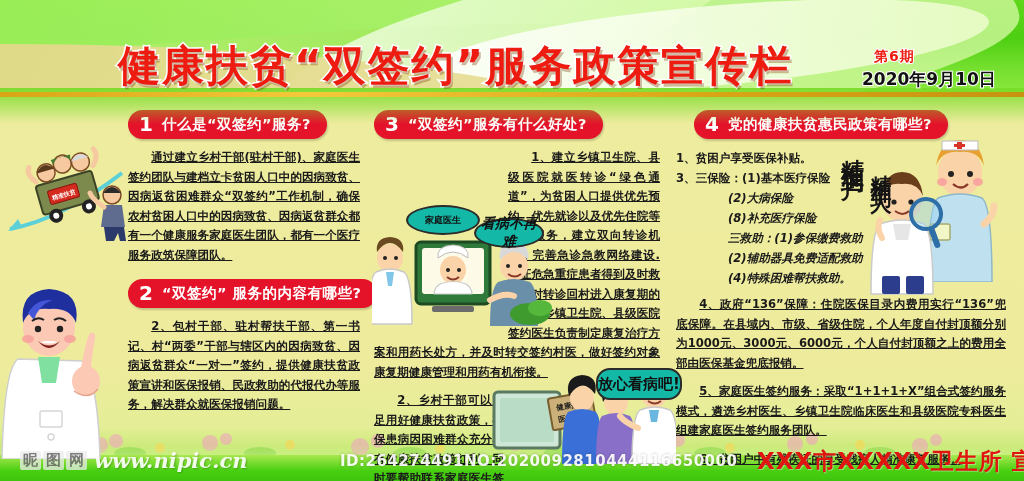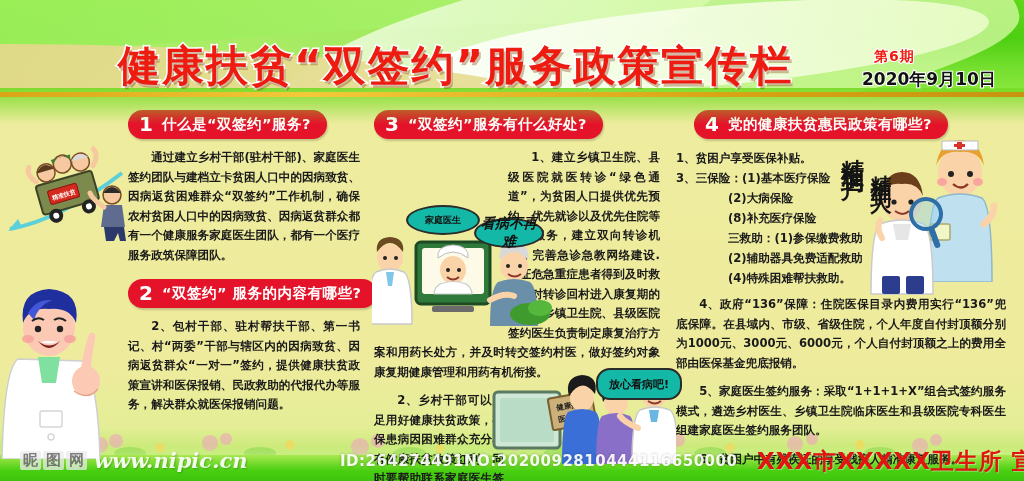--- a/index.html
+++ b/index.html
@@ -102,29 +102,29 @@
     box-shadow:1px 2px 2px rgba(0,0,0,.18);
     white-space:nowrap;
   }
   .sec-num{font-size:20px;font-weight:bold;line-height:1;}
   .sec-title{font-size:14.5px;font-weight:bold;line-height:1;letter-spacing:.5px;}
 
   .para{
     color:#1a1a1a;font-weight:bold;
     font-size:11.6px;line-height:19.5px;
     text-align:justify;text-justify:inter-ideograph;
-    margin:9px 0 0 0;text-indent:2em;
+    margin:9px 0 0 0;text-indent:2em;text-decoration:underline;
   }
   .para.tight{margin-top:7px;}
 
   .lst{margin:9px 0 0 0;padding:0;list-style:none;}
   .lst li{
     color:#1a1a1a;font-weight:bold;font-size:11.6px;line-height:20px;
   }
-  .lst li.ind1{padding-left:52px;}
+  .lst li.ind1{padding-left:52px;font-style:italic;}
 
   
   .art-float-l{float:left;width:128px;height:96px;shape-outside:margin-box;margin:0 6px 2px 0;}
   .art-float-r{float:right;width:150px;height:120px;margin:0 0 2px 6px;}
 
   
   .slogan{
     position:absolute;z-index:5;
     font-weight:bold;color:#141414;
     writing-mode:vertical-rl;
@@ -178,21 +178,21 @@
   .ill-doctor-m{left:860px;top:168px;width:92px;height:128px;}
 
   .bubble{
     position:absolute;z-index:6;
     background:#14b8a6;border:2px solid #2b2b2b;border-radius:50%;
     color:#111;font-weight:bold;display:flex;align-items:center;justify-content:center;
     text-align:center;
   }
   .bub-a{left:406px;top:205px;width:70px;height:26px;font-size:9px;}
   .bub-b{left:474px;top:218px;width:66px;height:26px;font-size:14px;font-style:italic;}
-  .bub-c{left:596px;top:368px;width:82px;height:28px;font-size:11px;border-radius:14px;}
+  .bub-c{left:596px;top:368px;width:82px;height:28px;font-size:15px;border-radius:14px;}
 </style>
 </head>
 <body>
 
 <div class="board">
 
   <div class="header">
     <div class="hdr-wave hw1"></div>
     <div class="hdr-wave hw5"></div>
     <div class="hdr-wave hw2"></div>

